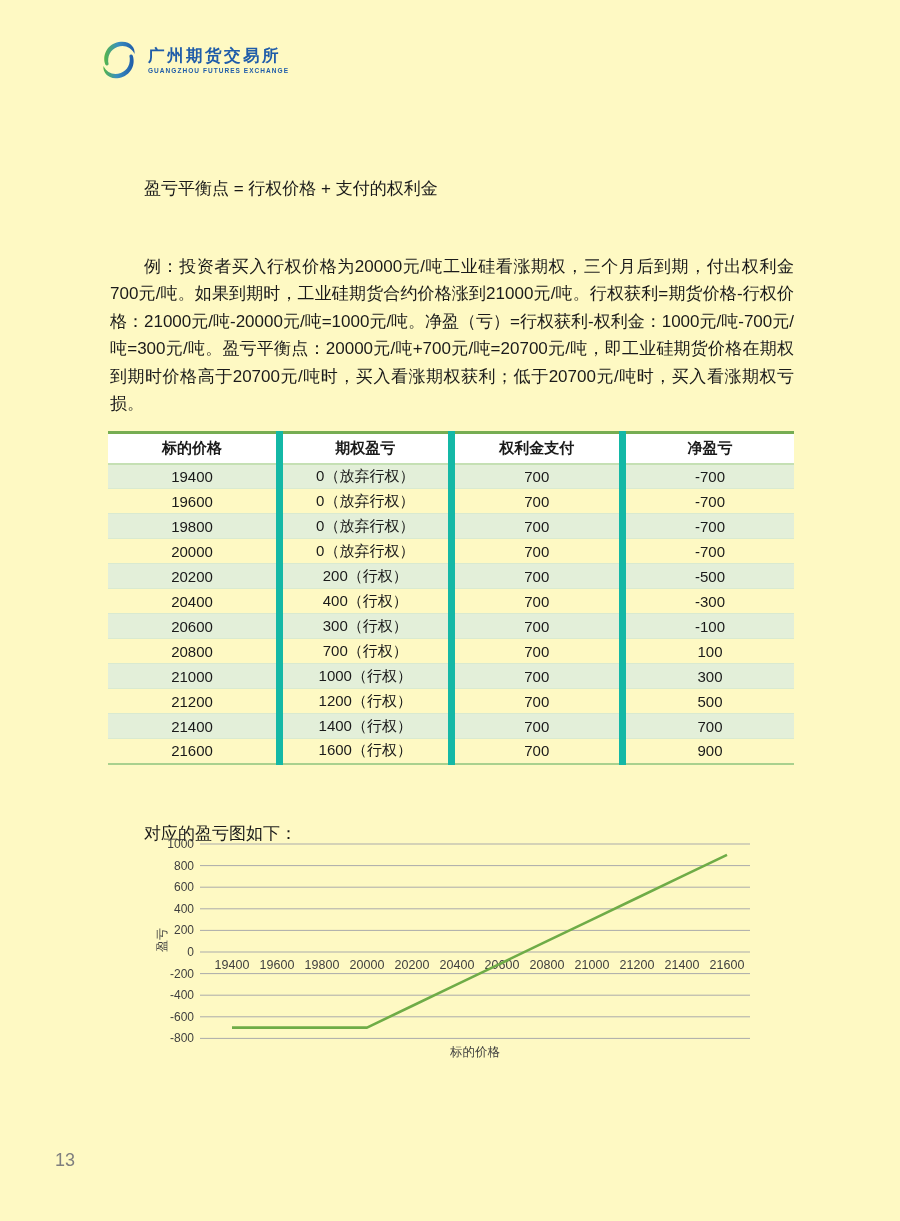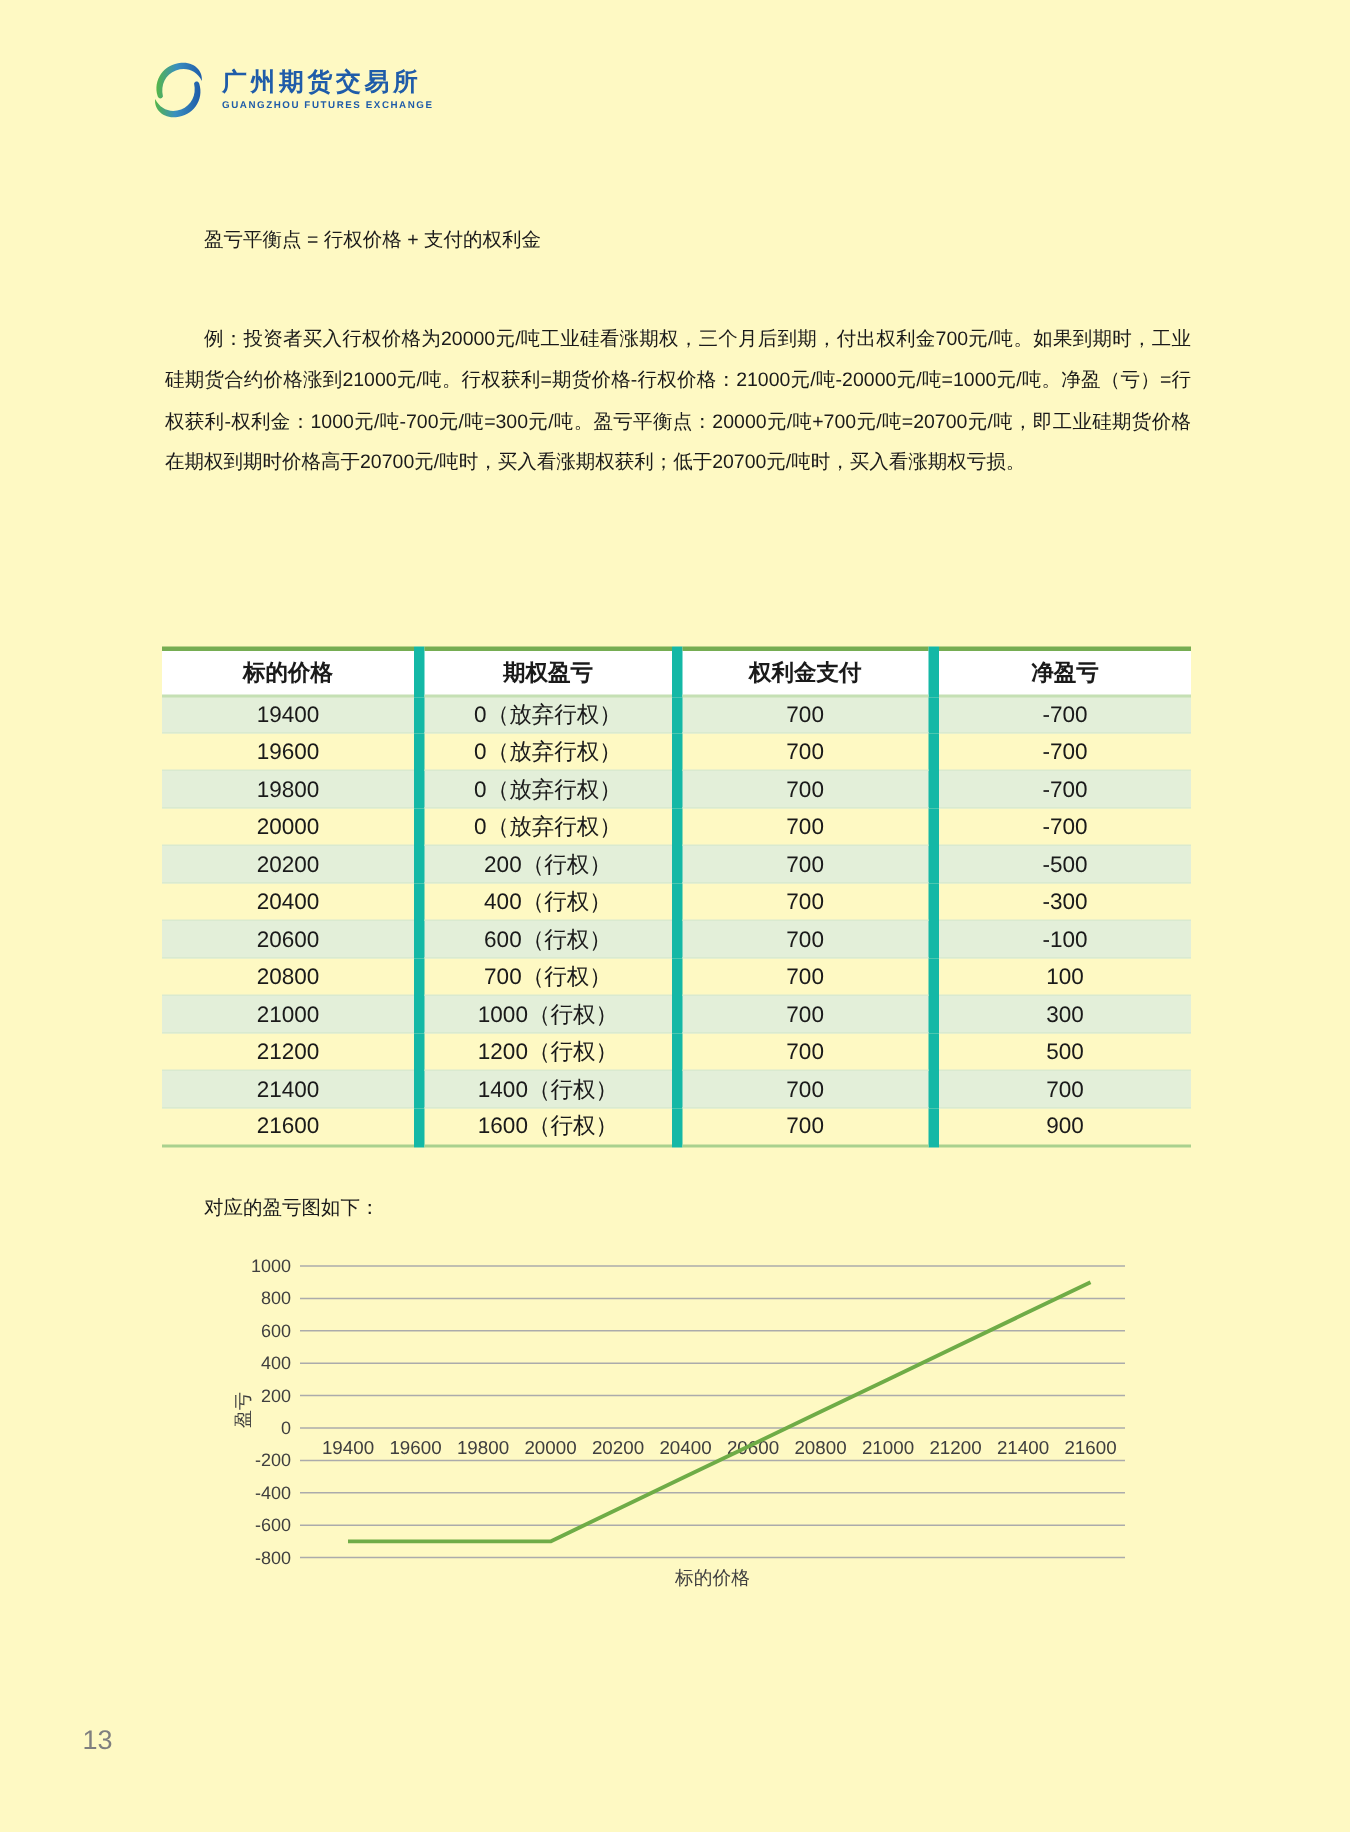--- a/index.html
+++ b/index.html
@@ -17,27 +17,27 @@
   
   .logo { position: absolute; left: 100px; top: 36px; display: flex; align-items: center; }
   .logo-icon { width: 38px; height: 48px; margin-right: 10px; }
   .logo-text { display: flex; flex-direction: column; justify-content: center; }
   .logo-cn { font-size: 16.5px; font-weight: bold; letter-spacing: 2.5px; color: #1f5ca9; line-height: 1.1; }
   .logo-en { font-size: 6.5px; font-weight: bold; letter-spacing: 1.05px; color: #1f5ca9; margin-top: 3px; }
 
   
   .para {
     position: absolute; left: 110px; width: 684px;
-    font-size: 13px; line-height: 27.4px;
+    font-size: 17px; line-height: 27.4px;
     text-align: justify; text-justify: inter-ideograph;
-    text-indent: 2em; color: #1a1a1a;
+    text-indent: 2em; color: #1a1a1a; margin-top: 29px;
   }
   #p1 { top: 146px; }
   #p2 { top: 174px; }
-  #p3 { top: 212px; }
+  #p3 { top: 224px; }
   #p4 { top: 361px; }
   #chart-caption { top: 791px; }
 
   
   .pnl-table {
     position: absolute; left: 108px; top: 431px; width: 686px;
     border-collapse: collapse; table-layout: fixed;
     font-size: 15px; color: #1a1a1a;
     border-top: 3px solid #76ad52;
     border-bottom: 2px solid #a9d18e;
@@ -137,21 +137,21 @@
           <td>-500</td>
         </tr>
       <tr>
           <td>20400</td>
           <td>400（行权）</td>
           <td>700</td>
           <td>-300</td>
         </tr>
       <tr class="alt">
           <td>20600</td>
-          <td>600（行权）</td>
+          <td>300（行权）</td>
           <td>700</td>
           <td>-100</td>
         </tr>
       <tr>
           <td>20800</td>
           <td>700（行权）</td>
           <td>700</td>
           <td>100</td>
         </tr>
       <tr class="alt">

